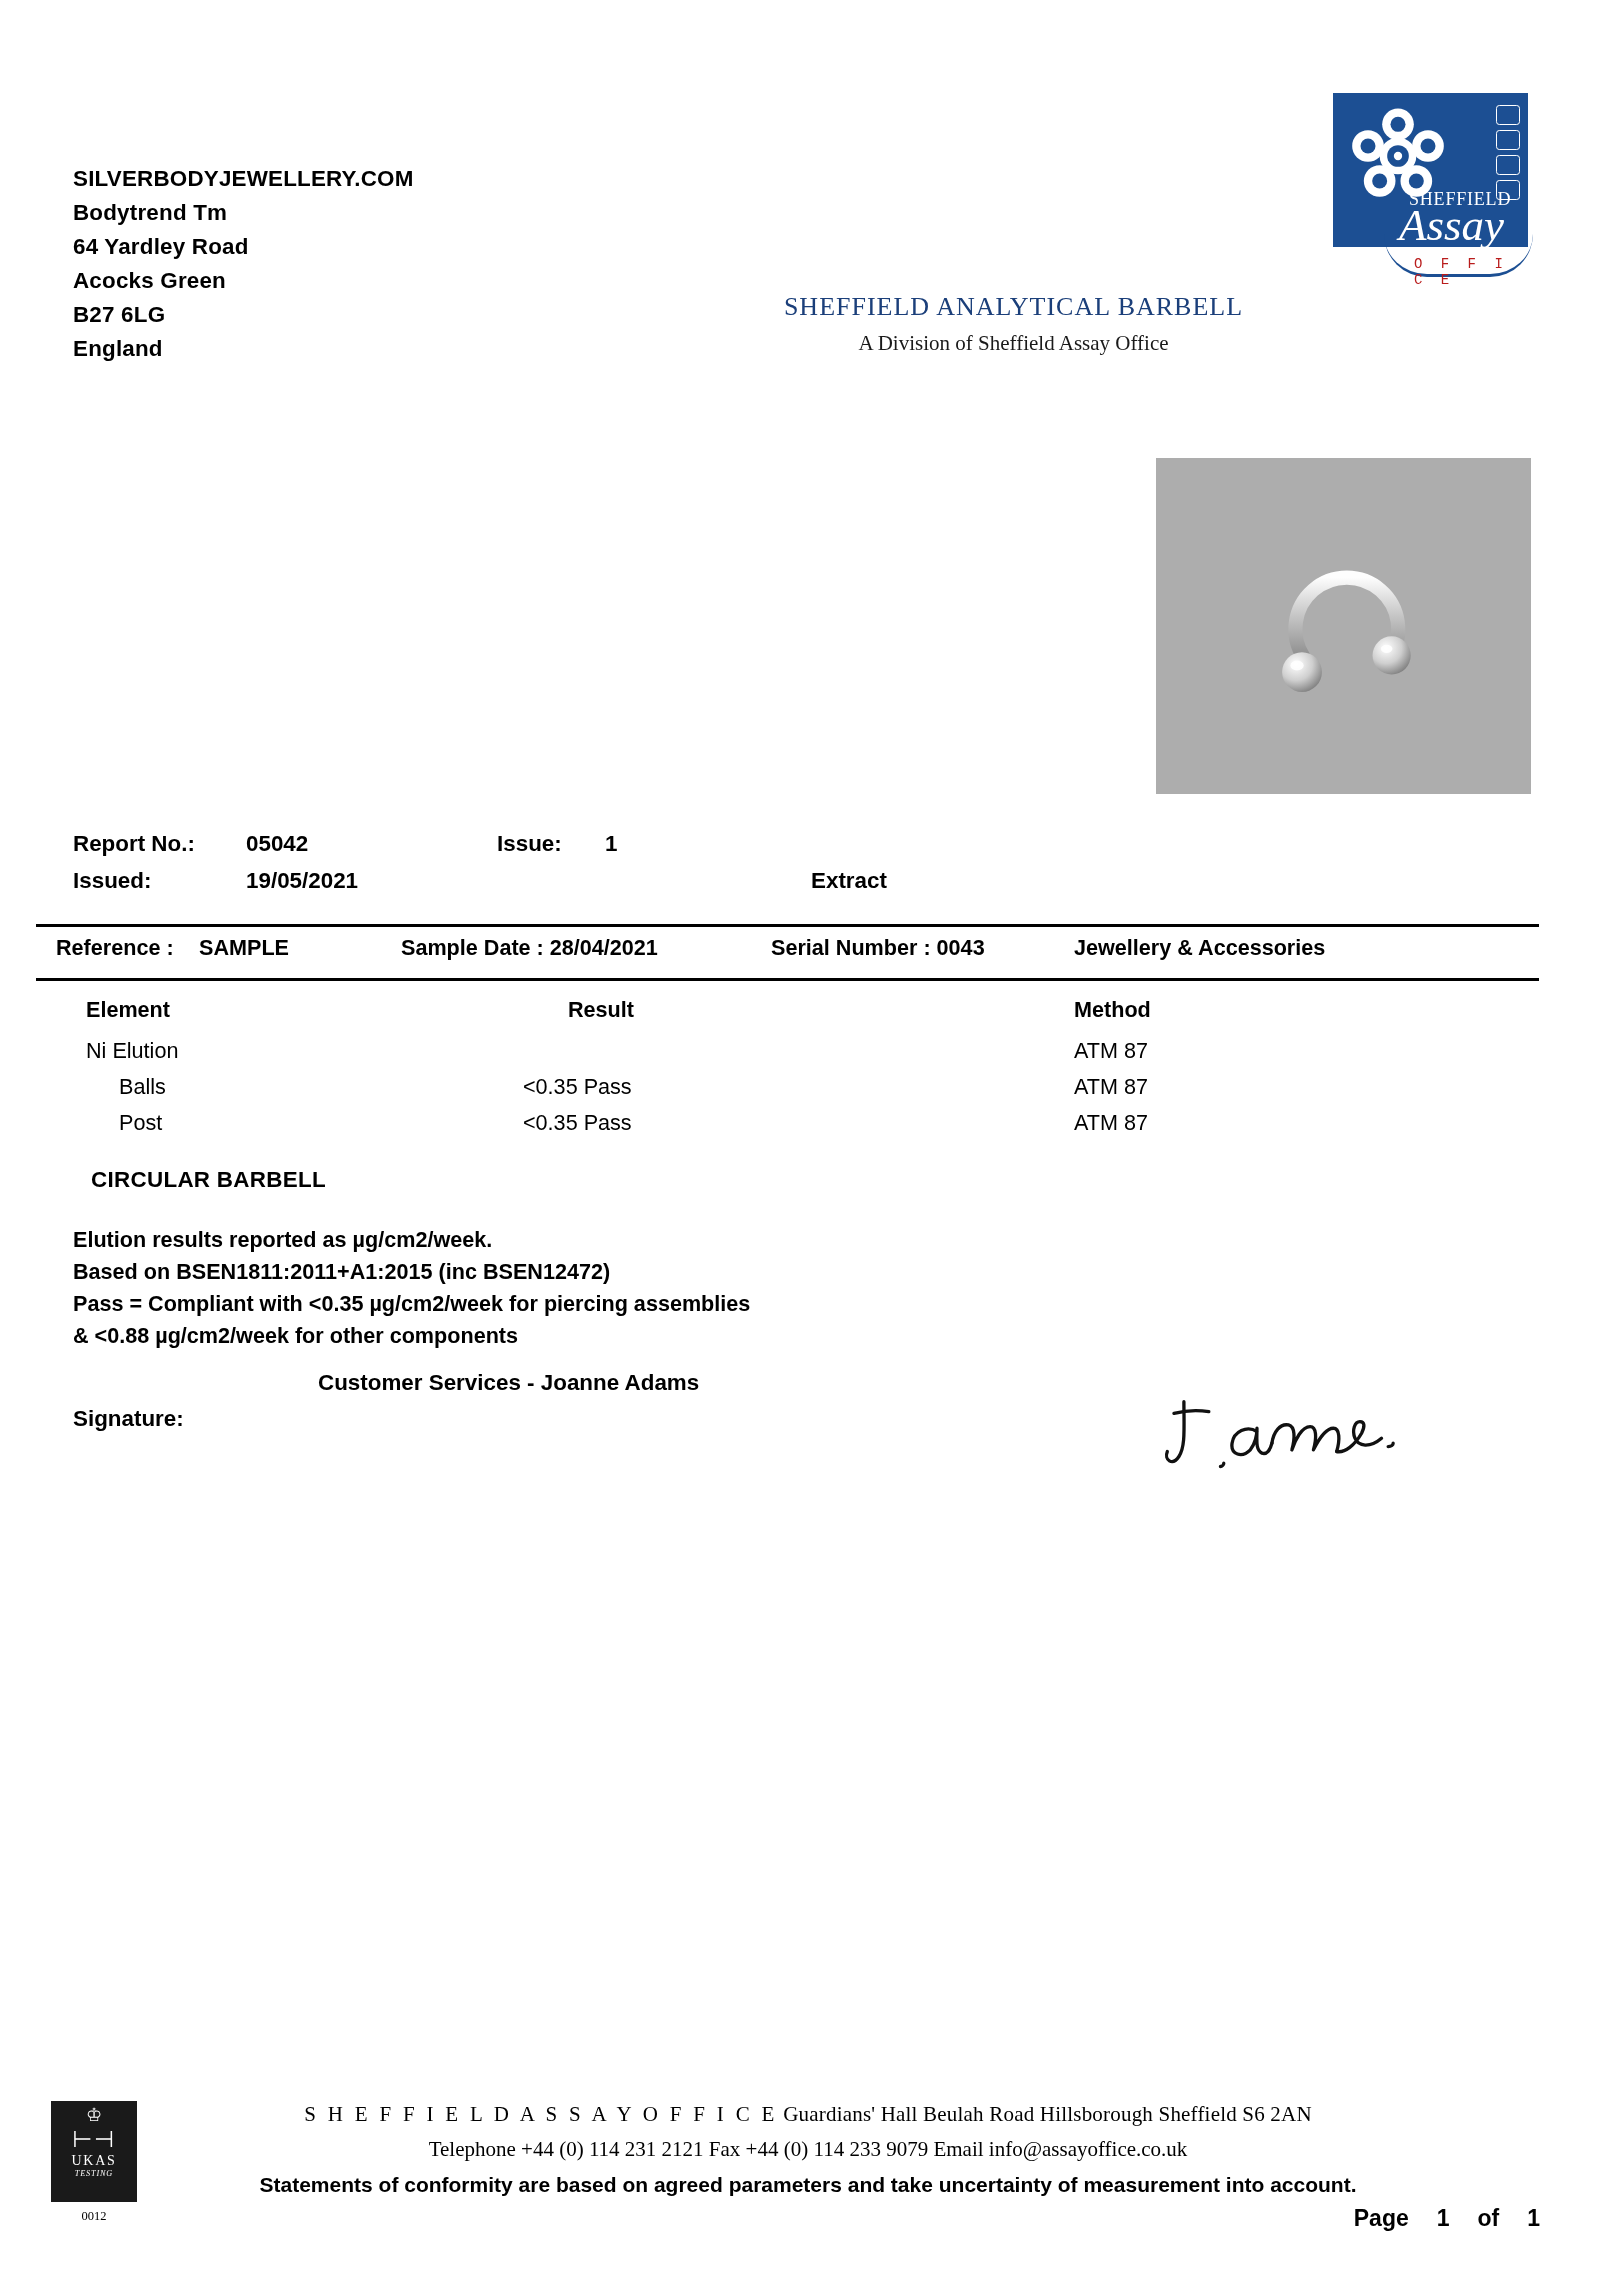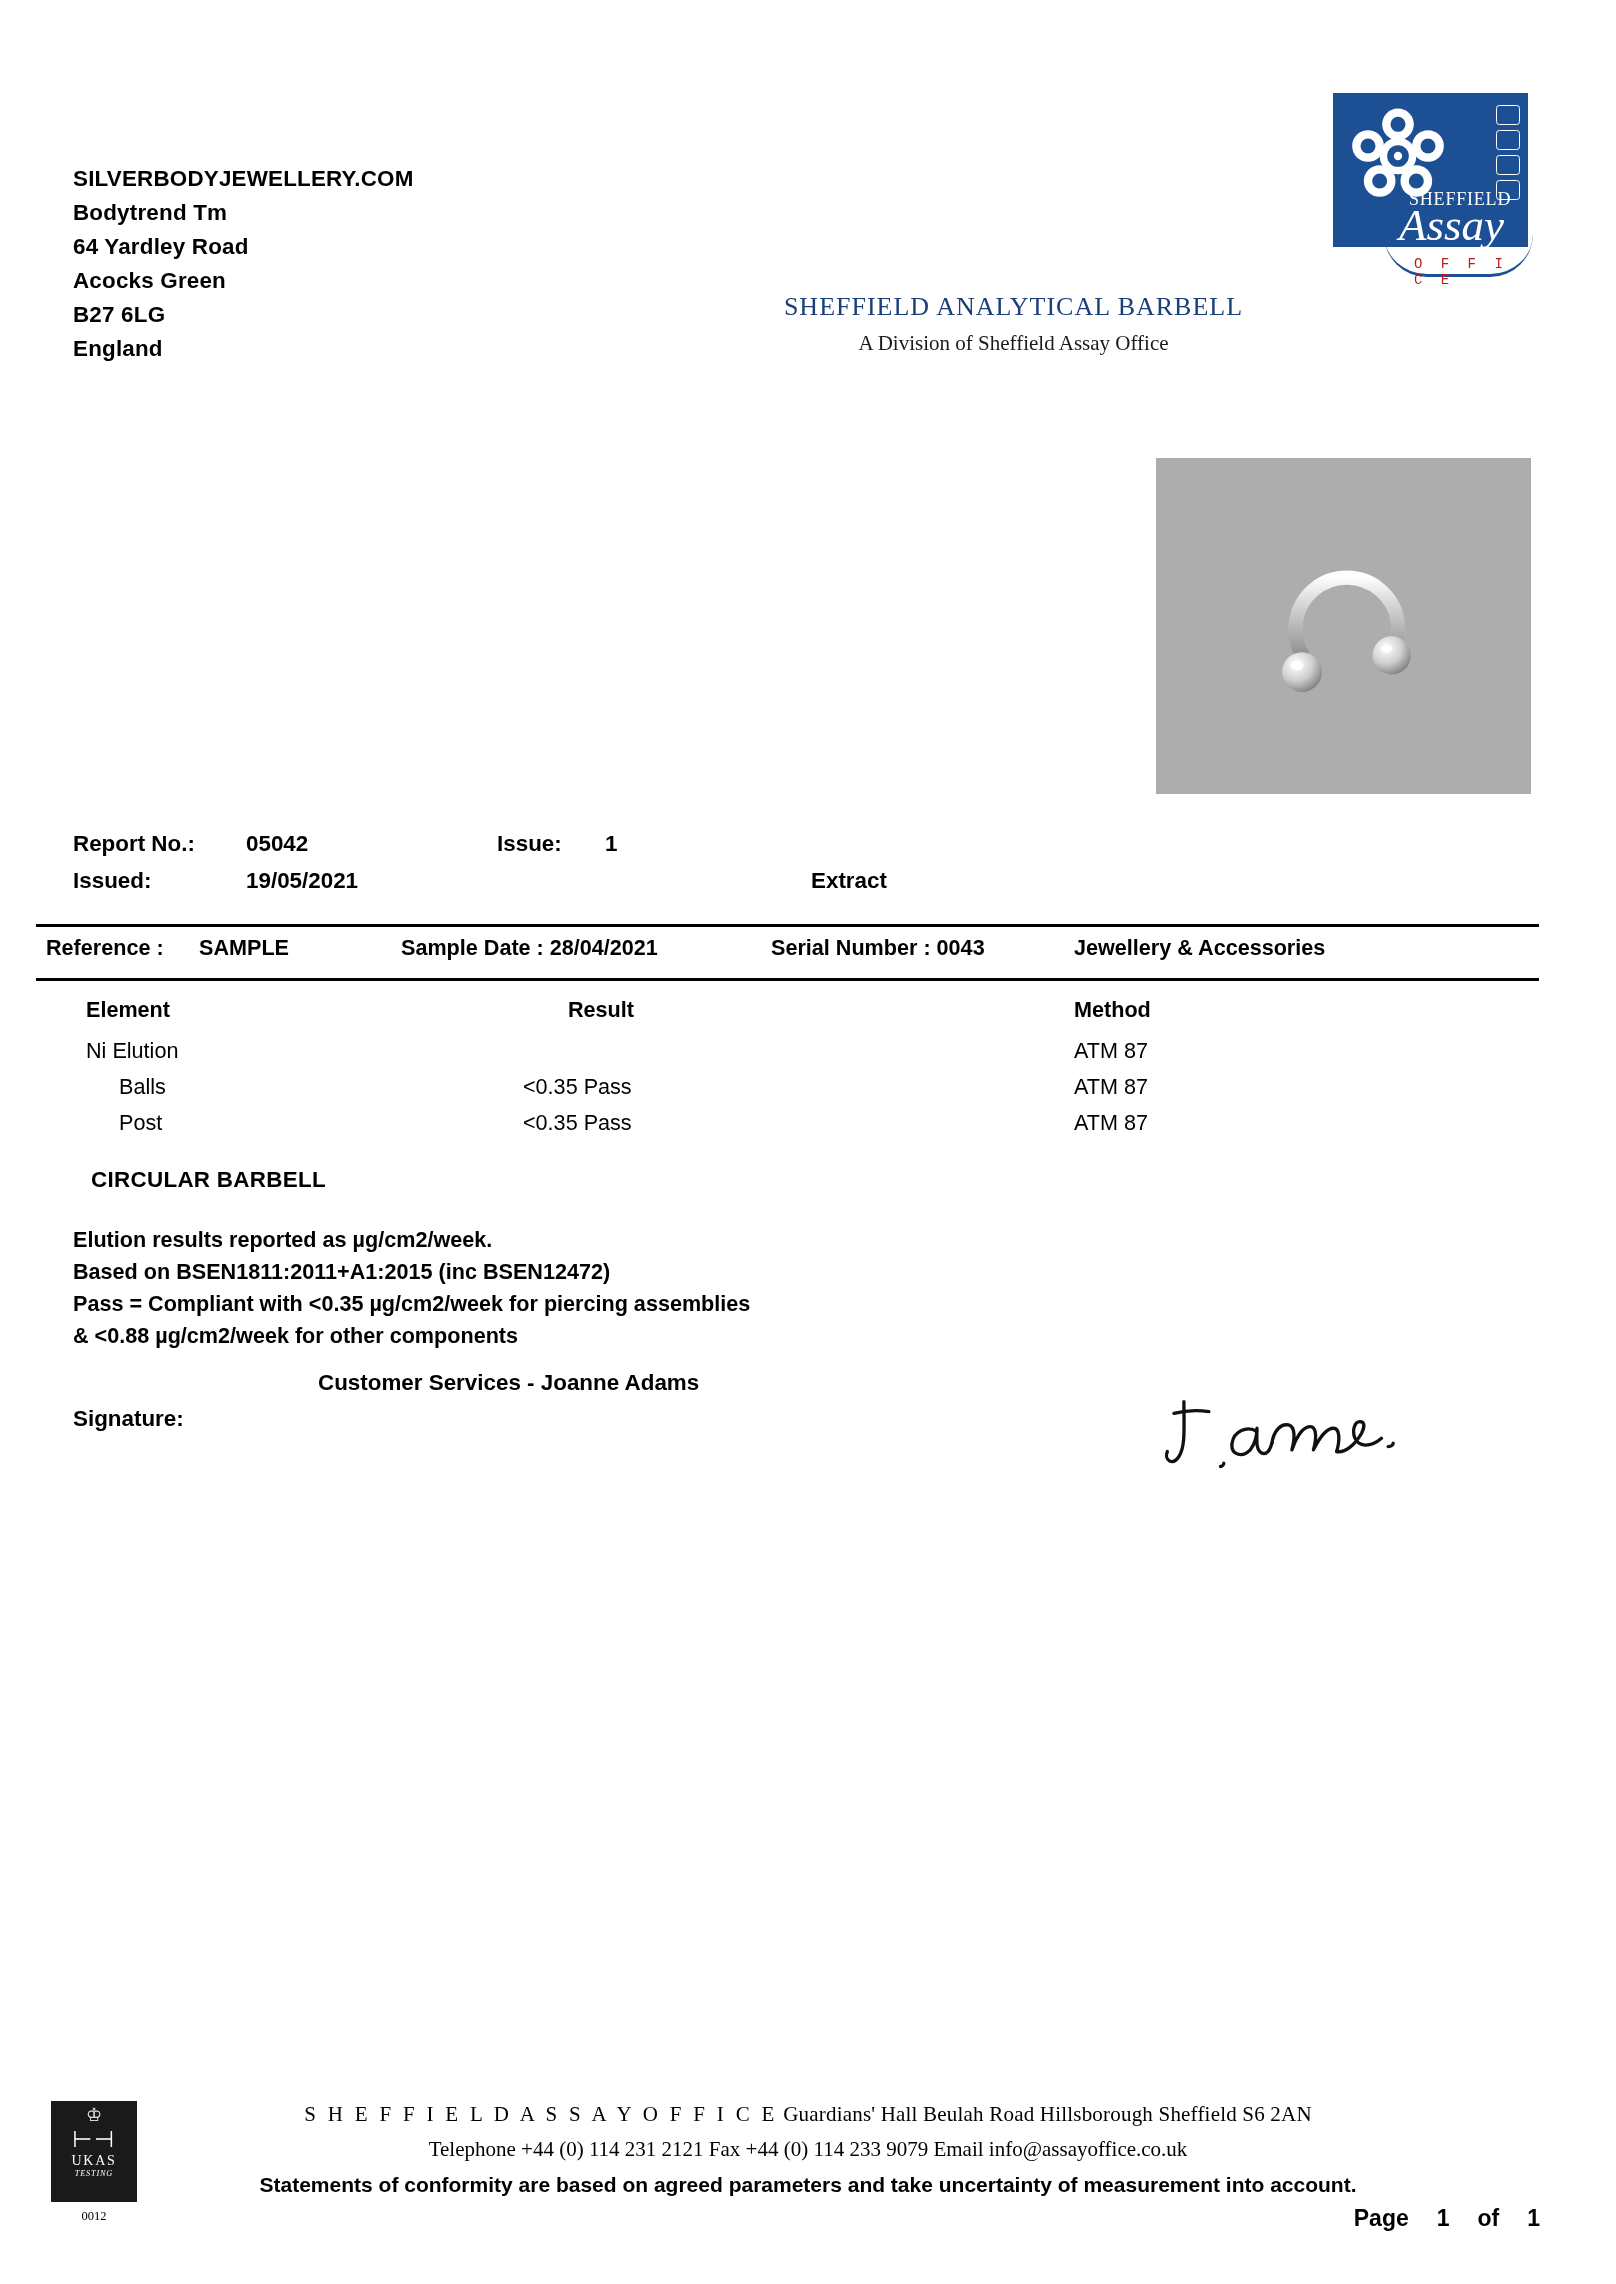--- a/index.html
+++ b/index.html
@@ -169,21 +169,21 @@
   .ref-row {
     position: absolute;
     left: 36px;
     top: 935px;
     width: 1503px;
     height: 37px;
     font-size: 21.6px;
     font-weight: bold;
   }
   .ref-row span { position: absolute; white-space: nowrap; }
-  .rr-ref-label { left: 10px; text-align: right; }
+  .rr-ref-label { left: 20px; text-align: right; }
   .rr-ref-val { left: 163px; }
   .rr-date { left: 365px; }
   .rr-serial { left: 735px; }
   .rr-cat { left: 1038px; }
 
   .col-head {
     position: absolute;
     left: 36px;
     top: 997px;
     width: 1503px;

